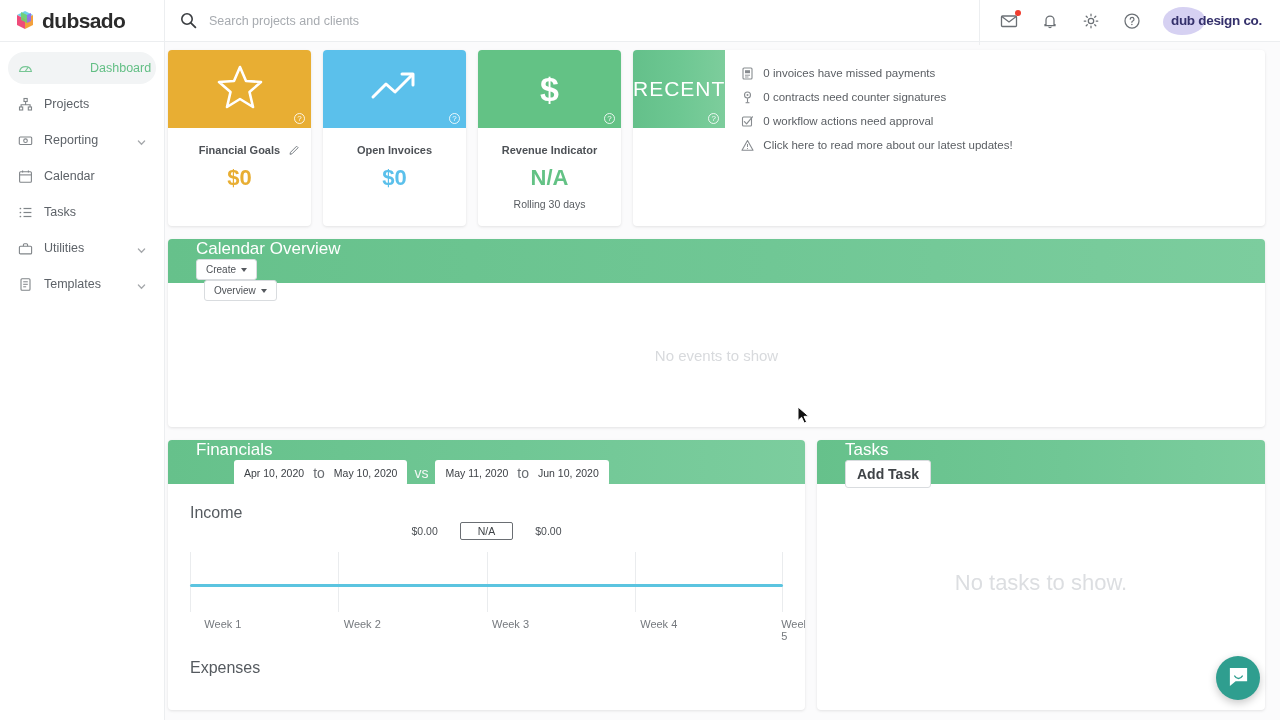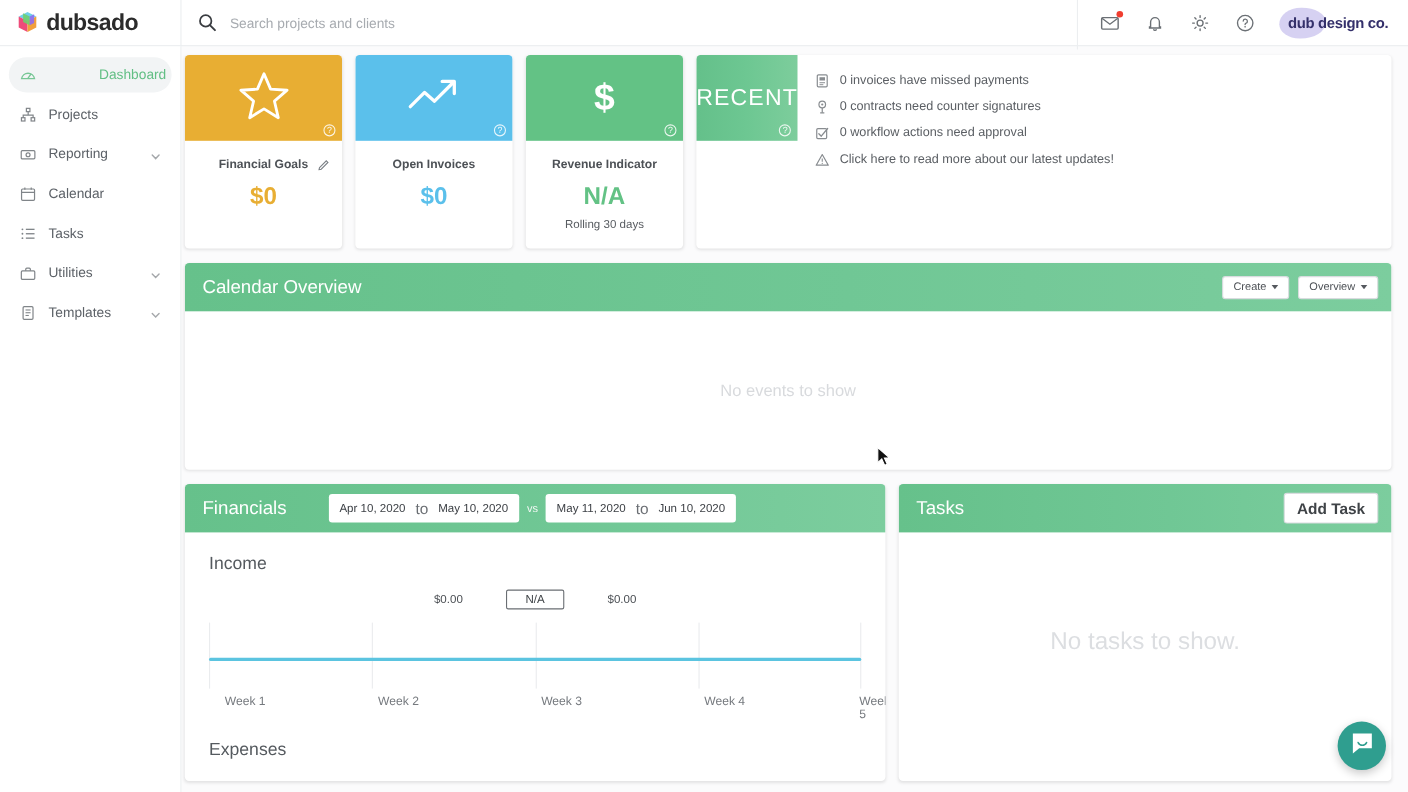--- a/index.html
+++ b/index.html
@@ -132,23 +132,24 @@
     display: flex; align-items: center; height: 24px; font-size: 11.5px; color: #5a5e63;
   }
   .recent-ico { width: 13px; height: 13px; margin-right: 9px; flex: none; opacity: .8; }
 
   
   .panel {
     background: #fff; border-radius: 4px;
     box-shadow: 0 1px 3px rgba(0,0,0,.10); overflow: hidden;
   }
   .panel-head {
-    height: 44px; display: flex; align-items: center;
+    height: 44px; display: flex; align-items: flex-start;
     background: linear-gradient(90deg,#66c18b 0%,#70c795 55%,#7ccd9e 100%);
-    padding: 0 12px 0 16px;
+    padding: 0 12px 0 28px;
+    flex-direction: column;
   }
   .panel-title { color: #fff; font-size: 17px; font-weight: normal; }
   .pill-btn {
     background: #fff; border: 1px solid #d9dcdf; border-radius: 3px;
     font-size: 10px; color: #4d5156; padding: 4px 9px; cursor: pointer;
     font-family: "Liberation Sans", sans-serif; display:flex; align-items:center; gap:5px;
   }
   .caret { width: 0;height: 0;border-left: 3.5px solid transparent;border-right: 3.5px solid transparent;border-top: 4px solid #55595e; }
 
   .calendar-body {
@@ -158,27 +159,27 @@
 
   .daterange {
     display: flex; align-items: center; gap: 7px; margin-left: 38px;
   }
   .daterange-box {
     background: #fff; border-radius: 3px; padding: 5px 10px;
     font-size: 10.5px; color: #3d4146; display: flex; align-items: center; gap: 9px;
     cursor: pointer;
   }
   .dr-to { color: #6a6e73; font-size: 14px; }
-  .vs-lbl { color: #f2f8f4; font-size: 10px; }
+  .vs-lbl { color: #f2f8f4; font-size: 14px; }
 
   .fin-body { padding: 20px 22px 0 22px; }
   .sect-title { font-size: 16px; color: #555a5f; font-weight: normal; }
   .chart-legend {
     display: flex; align-items: center; justify-content: center;
-    gap: 39px; margin-top: 14px;
+    gap: 22px; 
   }
   .legend-val { font-size: 10.5px; color: #4a4e53; }
   .legend-mid {
     border: 1px solid #6a6e73; border-radius: 2px; font-size: 10.5px;
     color: #3f4347; padding: 2px 17px;
   }
   .chart-area { position: relative; height: 66px; margin-top: 12px; }
   .gridline { position: absolute; top: 0; width: 1px; height: 60px; background: #eaecee; }
   .zero-line { position: absolute; left: 0; right: 0; top: 32px; height: 3px; background: #5bc4e0; border-radius: 2px; }
   .xlabels { position: relative; height: 14px; }

